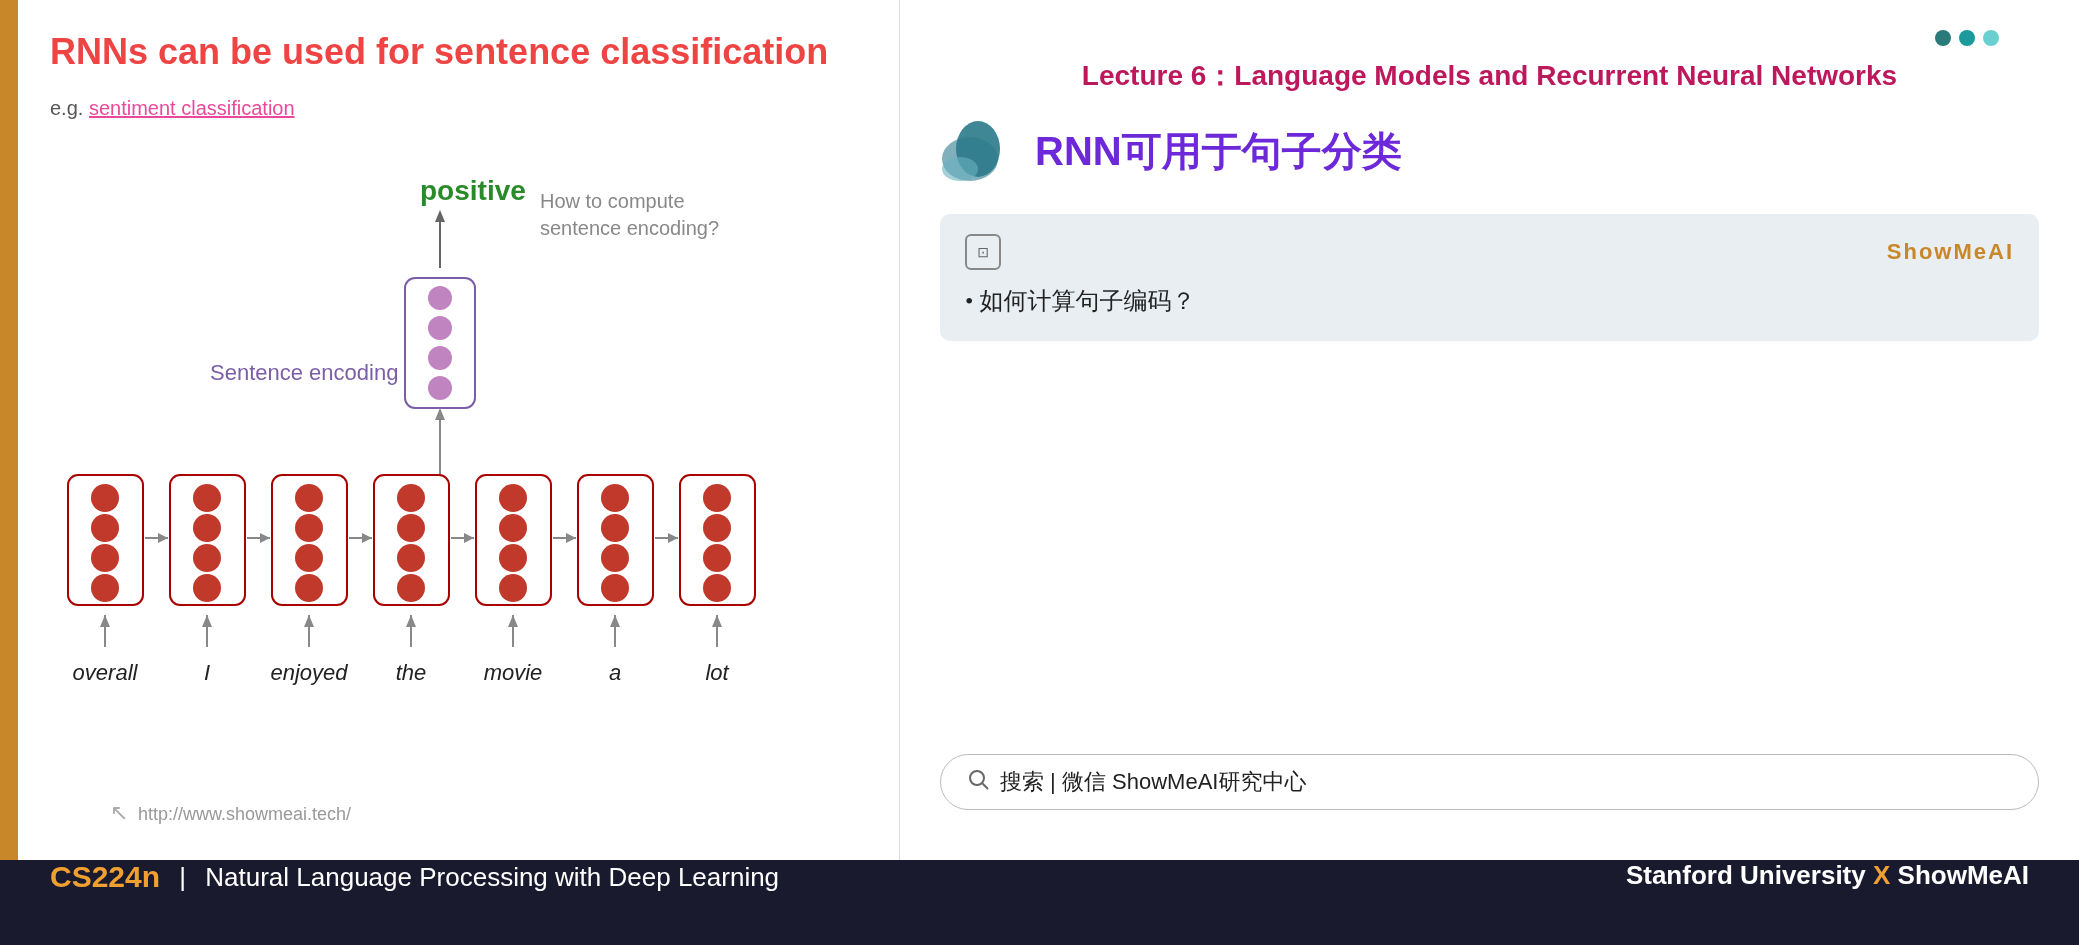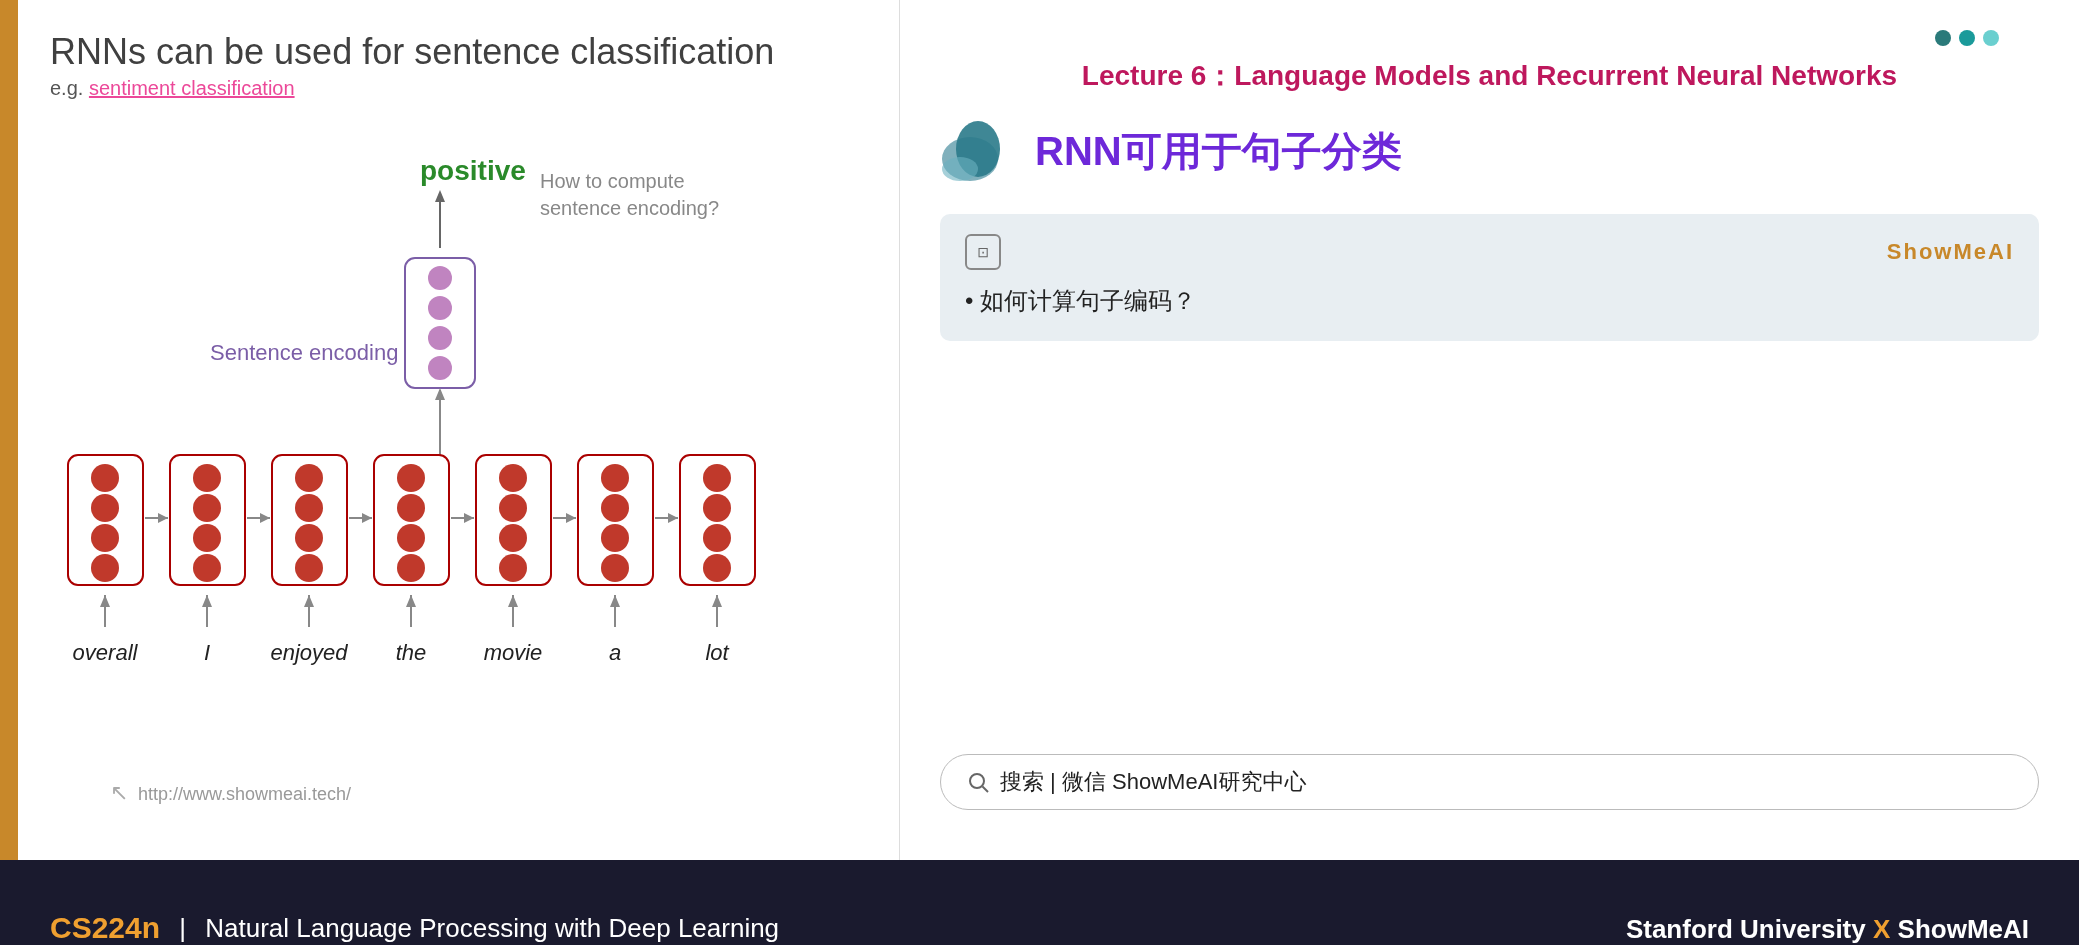--- a/index.html
+++ b/index.html
@@ -34,23 +34,23 @@
       position: absolute;
       left: 0;
       top: 0;
       bottom: 0;
       width: 18px;
       background: #C8882A;
     }
 
     .slide-title {
       font-size: 36px;
-      font-weight: normal;
-      color: #404040;
-      margin-bottom: 4px;
+      font-weight: bold;
+      color: #ef4444;
+      margin-bottom: 24px;
       line-height: 1.2;
     }
 
     .slide-subtitle {
       font-size: 20px;
       color: #555;
       margin-bottom: 40px;
     }
 
     .slide-subtitle a {
@@ -134,46 +134,47 @@
       font-size: 22px;
       color: #C8882A;
       font-weight: bold;
       letter-spacing: 2px;
     }
 
     .annotation-content {
       font-size: 24px;
       color: #222;
       line-height: 1.6;
+      font-family: Liberation Serif, serif;
     }
 
     .search-bar {
       margin-top: auto;
       display: flex;
-      align-items: center;
+      align-items: flex-start;
       border: 1px solid #bbb;
       border-radius: 30px;
       padding: 12px 25px;
       font-size: 22px;
       color: #222;
       background: #fff;
       gap: 10px;
     }
 
     .search-icon-svg {
       width: 24px;
       height: 24px;
     }
 
     
     .bottom-bar {
       height: 85px;
       background: #1a1a2e;
       display: flex;
-      align-items: flex-end;
+      align-items: flex-start;
       padding: 0 50px;
       justify-content: space-between;
     }
 
     .bottom-left {
       display: flex;
       align-items: center;
       gap: 0;
       font-size: 26px;
       color: #fff;

